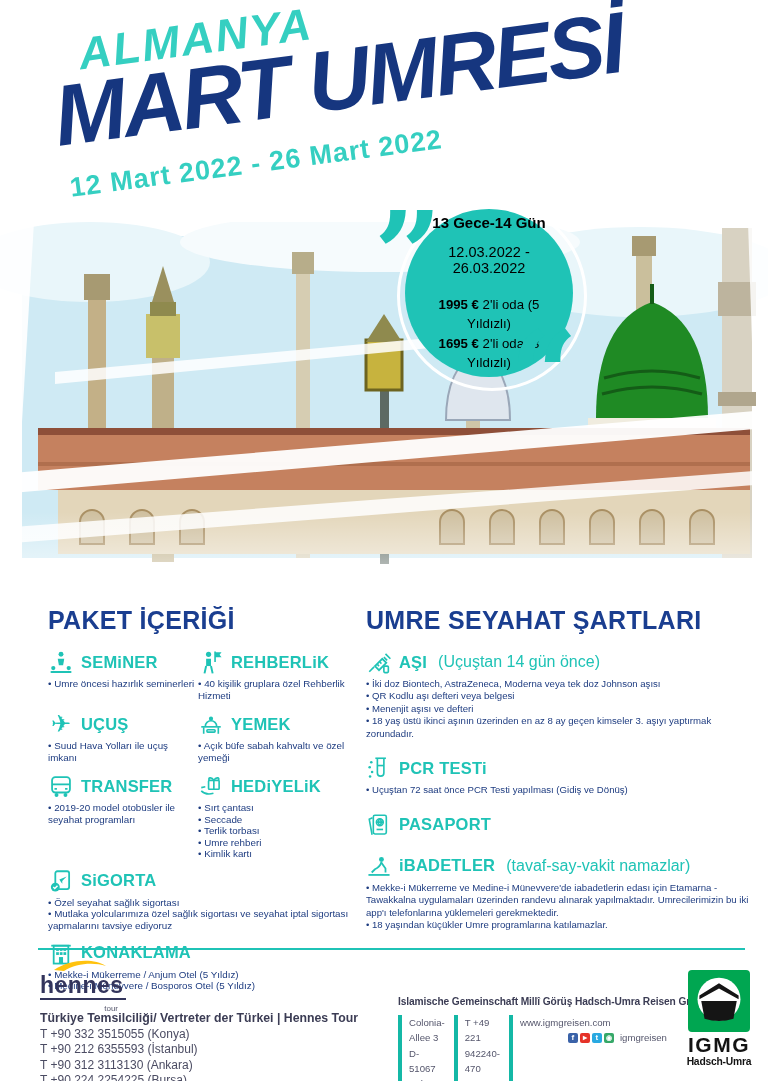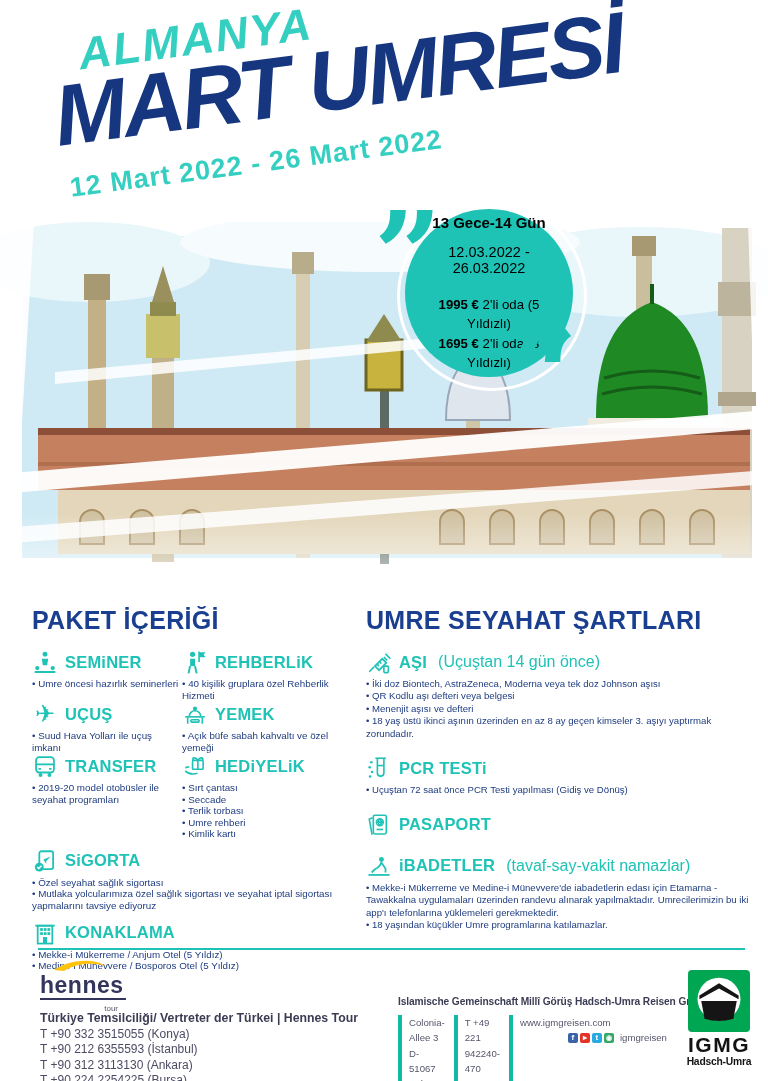--- a/index.html
+++ b/index.html
@@ -23,23 +23,23 @@
          padding:0 12px;box-sizing:border-box;z-index:4;}
   .b-duration{font-size:15px;font-weight:bold;margin-bottom:13px;}
   .b-dates{font-size:14.5px;margin-bottom:19px;}
   .b-price{font-size:13.2px;line-height:1.45;}
   .b-price b{font-weight:bold;}
   .q{position:absolute;font-family:"DejaVu Serif",serif;color:var(--teal);font-size:118px;line-height:1;z-index:4;font-weight:bold;}
   .q-close{left:374px;top:196px;}
   .q-open{left:510px;top:316px;}
   
   h2{font-size:25px;color:var(--navy2);font-weight:bold;margin:0 0 14px 0;letter-spacing:.3px;}
-  .package{position:absolute;left:32px;top:606px;width:322px;z-index:5;}
+  .package{position:absolute;left:48px;top:606px;width:322px;z-index:5;}
   .conditions{position:absolute;left:366px;top:606px;width:394px;z-index:5;}
-  .pkg-grid{display:grid;grid-template-columns:150px 172px;}
+  .pkg-grid{display:grid;grid-template-columns:150px 172px;row-gap:10px;}
   .item .head{display:flex;align-items:center;gap:7px;min-height:24px;}
   .item .icn{width:26px;height:26px;flex:0 0 auto;display:flex;align-items:center;justify-content:center;}
   .item .icn svg{width:26px;height:26px;}
   .u-icon{font-size:24px;color:var(--teal);line-height:1;}
   .item .title{font-size:16.5px;font-weight:bold;color:var(--teal);letter-spacing:.2px;white-space:nowrap;}
   .item .subtitle{font-size:16px;color:var(--teal);font-weight:normal;margin-left:4px;white-space:nowrap;}
   .bullets{margin-top:3px;font-size:9.8px;color:var(--txt);line-height:1.18;}
   .conditions .bullets{line-height:1.3;font-size:9.6px;}
   .bullet::before{content:"• ";}
   .item.full{margin-top:8px;}

